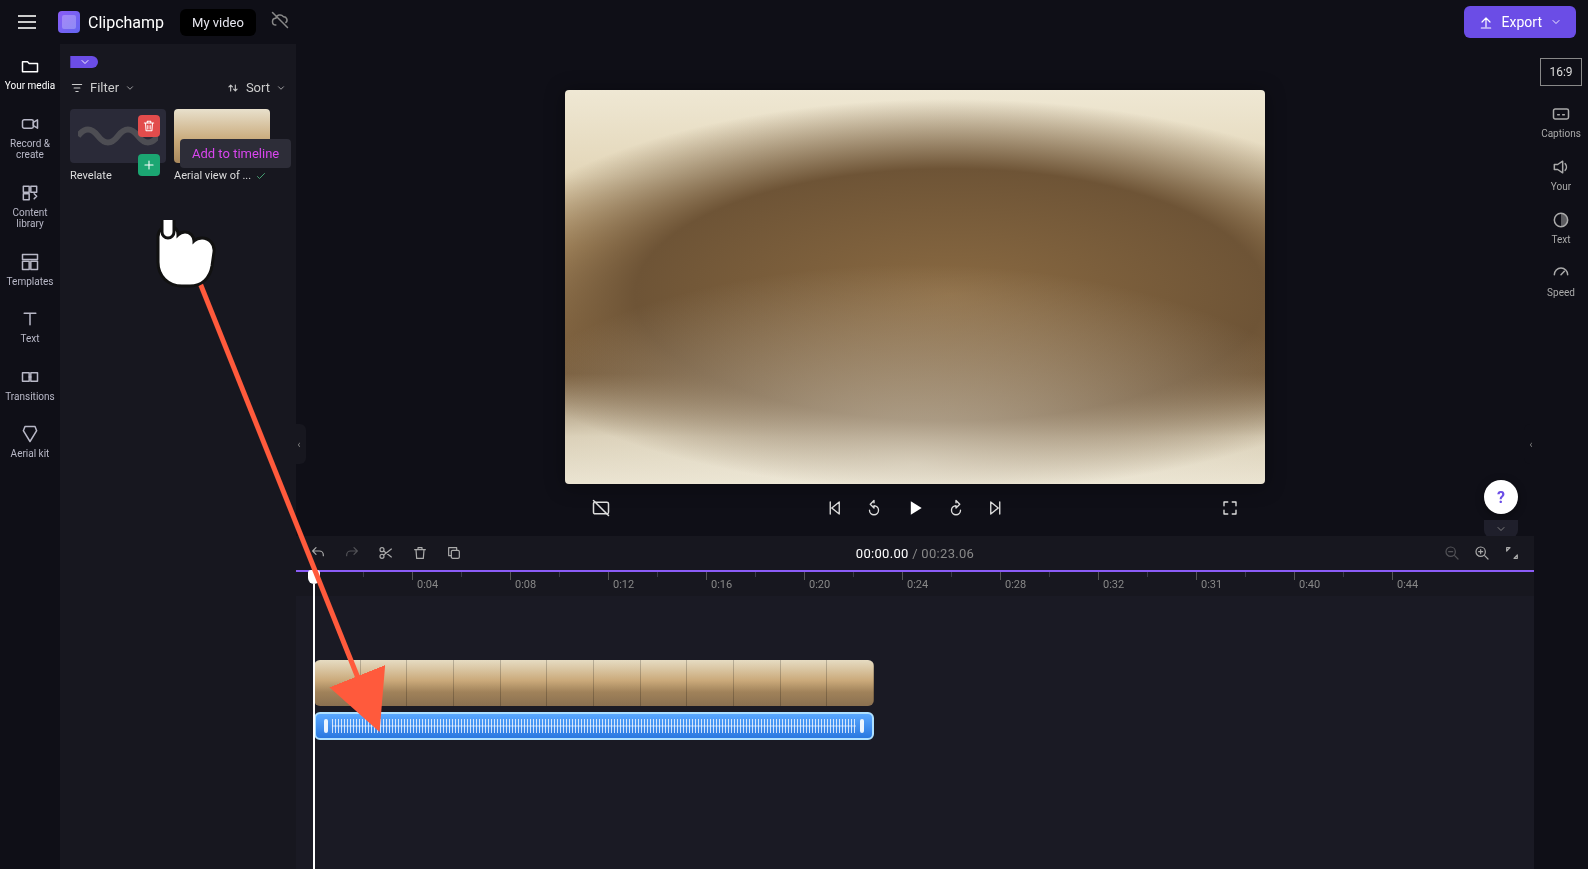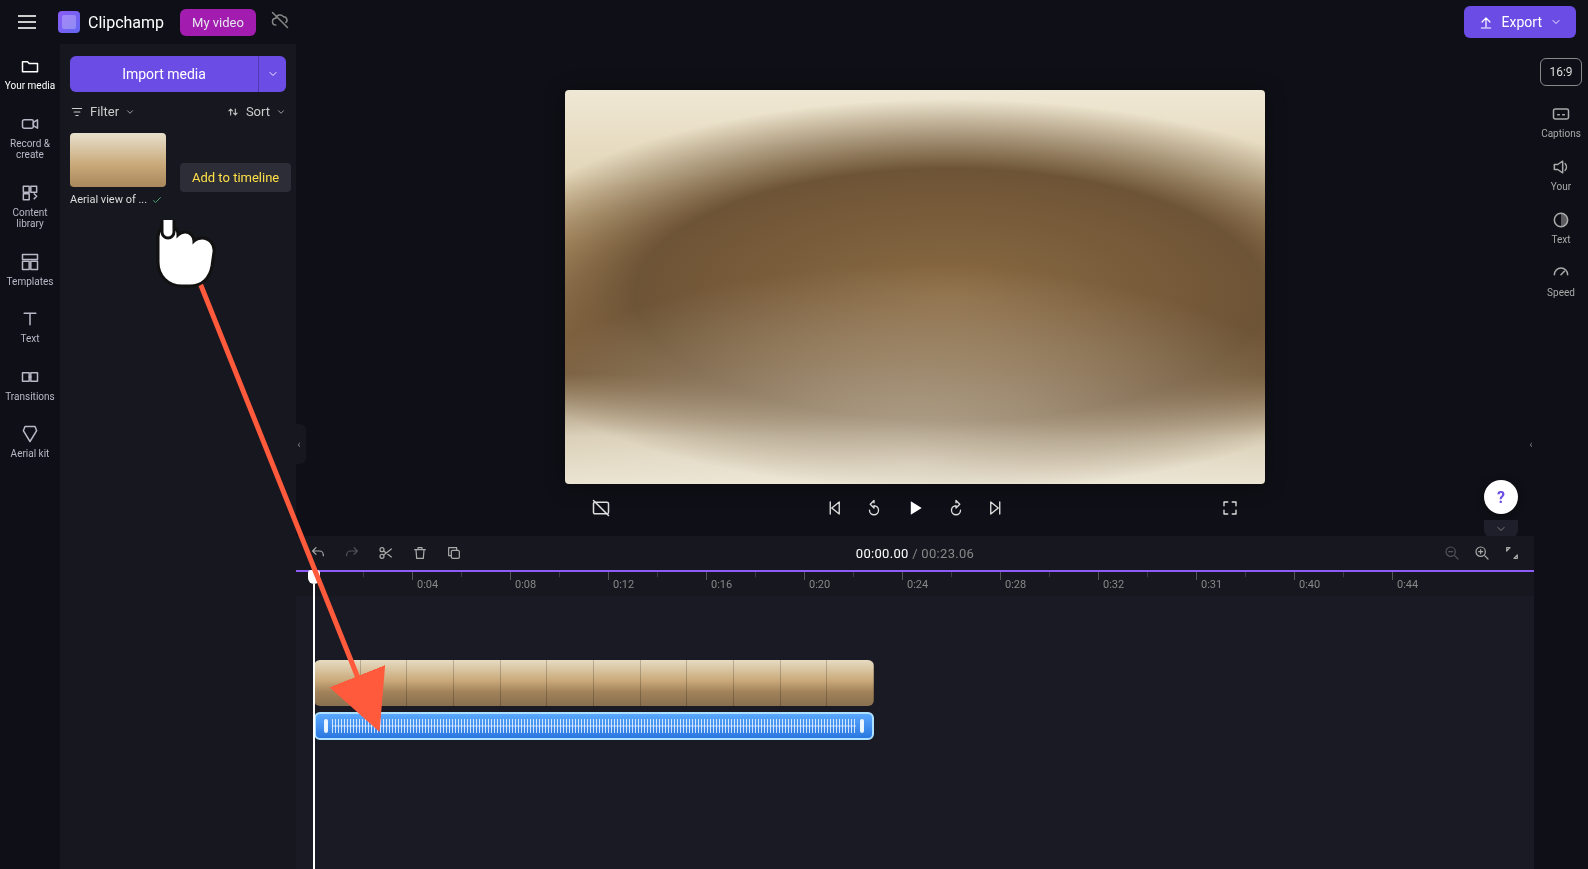--- a/index.html
+++ b/index.html
@@ -5,21 +5,21 @@
 * { margin:0; padding:0; box-sizing:border-box; font-family:-apple-system,BlinkMacSystemFont,"Segoe UI",Roboto,sans-serif; }
 body { background:#0f0f17; color:#fff; width:1588px; height:869px; overflow:hidden; position:relative; }
 
 
 .topbar { height:44px; display:flex; align-items:center; padding:0 12px; background:#0f0f17; position:relative; }
 .hamburger { width:30px; height:30px; display:flex; flex-direction:column; justify-content:center; gap:4px; cursor:pointer; margin-right:16px; }
 .hamburger span { width:18px; height:2px; background:#ccc; margin:0 auto; }
 .logo { display:flex; align-items:center; gap:8px; margin-right:16px; }
 .logo-mark { width:22px; height:22px; border-radius:4px; background:linear-gradient(135deg,#8b5cf6,#6366f1); position:relative; }
 .logo-mark::after { content:""; position:absolute; inset:4px; background:rgba(255,255,255,.25); border-radius:2px; }
-.tab-pill { background:#a21caf; color:#e6e6ee; padding:6px 12px; border-radius:6px; font-size:13px; }
+.tab-pill { background:#000000; color:#e6e6ee; padding:6px 12px; border-radius:6px; font-size:13px; }
 .cloud-off { margin-left:14px; color:#888; }
 .export-btn { margin-left:auto; background:#6b4de6; padding:8px 14px; border-radius:6px; display:flex; align-items:center; gap:8px; font-size:14px; cursor:pointer; }
 
 
 .rail { position:absolute; left:0; top:44px; bottom:0; width:60px; background:#0f0f17; display:flex; flex-direction:column; align-items:center; padding-top:8px; gap:14px; }
 .rail-item { display:flex; flex-direction:column; align-items:center; gap:4px; color:#b8b8c7; font-size:10px; text-align:center; line-height:1.15; cursor:pointer; padding:4px 2px; width:100%; }
 .rail-item svg { width:20px; height:20px; }
 .rail-item.active { color:#fff; }
 
 
@@ -31,27 +31,27 @@
 .filter-btn,.sort-btn { display:flex; align-items:center; gap:6px; cursor:pointer; }
 
 .media-grid { display:flex; gap:8px; margin-top:14px; }
 .media-thumb { width:96px; position:relative; }
 .thumb-box { width:96px; height:54px; border-radius:4px; position:relative; overflow:hidden; }
 .thumb-audio { background:#2a2a38; display:flex; align-items:center; justify-content:center; }
 .thumb-video { background:linear-gradient(180deg,#e8e0cc 0%,#c8a878 60%,#a8885c 100%); }
 .thumb-label { font-size:11px; color:#ddd; margin-top:6px; white-space:nowrap; overflow:hidden; text-overflow:ellipsis; display:flex; align-items:center; gap:4px; }
 .del-badge { position:absolute; top:6px; right:6px; width:22px; height:22px; background:#e24c4c; border-radius:4px; display:flex; align-items:center; justify-content:center; }
 .add-badge { position:absolute; bottom:6px; right:6px; width:22px; height:22px; background:#1ba672; border-radius:4px; display:flex; align-items:center; justify-content:center; color:#fff; font-weight:bold; }
-.tooltip-attl { position:absolute; left:110px; top:30px; background:#2d2d38; color:#fde047; padding:7px 12px; border-radius:4px; font-size:13px; white-space:nowrap; z-index:30; }
+.tooltip-attl { position:absolute; left:110px; top:30px; background:#2d2d38; color:#d946ef; padding:7px 12px; border-radius:4px; font-size:13px; white-space:nowrap; z-index:30; }
 
 .pane-collapse { position:absolute; right:-10px; top:380px; width:14px; height:40px; background:#17171f; border-radius:0 6px 6px 0; display:flex; align-items:center; justify-content:center; color:#888; cursor:pointer; font-size:10px; }
 
 
 .rrail { position:absolute; right:0; top:44px; bottom:0; width:54px; background:#0f0f17; display:flex; flex-direction:column; align-items:center; padding-top:14px; }
-.aspect-pill { border:1px solid #888; border-radius:6px; padding:6px 8px; font-size:12px; color:#ddd; cursor:pointer; margin-bottom:18px; }
+.aspect-pill { border:1px solid #888; border-radius:0; padding:6px 8px; font-size:12px; color:#ddd; cursor:pointer; margin-bottom:18px; }
 .rrail-item { display:flex; flex-direction:column; align-items:center; gap:4px; color:#aaa; font-size:10px; cursor:pointer; margin-bottom:18px; }
 .rrail-item svg { width:20px; height:20px; }
 .rrail-collapse { position:absolute; left:-10px; top:380px; width:14px; height:40px; background:#0f0f17; border-radius:6px 0 0 6px; display:flex; align-items:center; justify-content:center; color:#888; cursor:pointer; font-size:10px; }
 
 
 .stage { position:absolute; left:296px; right:54px; top:44px; height:492px; display:flex; flex-direction:column; align-items:center; }
 .preview { margin-top:46px; width:700px; height:394px; border-radius:4px; background:
   radial-gradient(ellipse 900px 400px at 50% 95%, rgba(240,235,220,.6), transparent 50%),
   radial-gradient(ellipse 700px 280px at 55% 52%, #8a6a42 0%, #6e5436 45%, transparent 70%),
   linear-gradient(180deg,#efe8d4 0%,#e3d6b8 22%,#c7a878 40%,#9a7a50 58%,#7a5e3c 72%,#d8cdb4 88%,#eae3d0 100%);
@@ -176,21 +176,20 @@
   <div class="rail-item">
     <svg class="icon" viewBox="0 0 24 24">
         <path d="M6 3h12l2 5-8 13L4 8z"></path>
       </svg>
     <span>Aerial kit</span>
   </div>
 </div>
 
 <div class="media-pane">
   <div class="import-btn">
-    <div class="import-main">Import media</div>
     <div class="import-drop">
       <svg class="icon" width="12" height="12" viewBox="0 0 24 24">
           <path d="M6 9l6 6 6-6"></path>
         </svg>
     </div>
   </div>
   <div class="filter-row">
     <div class="filter-btn">
       <svg class="icon" width="14" height="14" viewBox="0 0 24 24">
           <path d="M4 6h16M7 12h10M10 18h4"></path>
@@ -205,20 +204,38 @@
           <path d="M8 17V7m0 0l-3 3m3-3l3 3M16 7v10m0 0l3-3m-3 3l-3-3"></path>
         </svg>
       <span>Sort</span>
       <svg class="icon" width="10" height="10" viewBox="0 0 24 24">
           <path d="M6 9l6 6 6-6"></path>
         </svg>
     </div>
   </div>
 
   <div class="media-grid" style="position:relative;">
+    <div class="media-thumb" style="position:relative;">
+      <div class="thumb-box thumb-audio">
+        <svg width="80" height="30" viewBox="0 0 80 30">
+            <path d="M0 15 Q10 2 20 15 T40 15 T60 15 T80 15" stroke="#666" stroke-width="6" fill="none" opacity=".6"></path>
+          </svg>
+      </div>
+      <div class="del-badge">
+        <svg class="icon" width="14" height="14" viewBox="0 0 24 24" style="stroke:#fff">
+            <path d="M4 7h16M9 7V4h6v3M6 7l1 13h10l1-13M10 11v6M14 11v6"></path>
+          </svg>
+      </div>
+      <div class="add-badge">
+        <svg class="icon" width="14" height="14" viewBox="0 0 24 24" style="stroke:#fff">
+            <path d="M12 5v14M5 12h14"></path>
+          </svg>
+      </div>
+      <div class="thumb-label">Revelate</div>
+    </div>
     <div class="tooltip-attl">Add to timeline</div>
     <div class="media-thumb">
       <div class="thumb-box thumb-video"></div>
       <div class="thumb-label">
         <span>Aerial view of ...</span>
         <svg class="icon" width="12" height="12" viewBox="0 0 24 24" style="stroke:#4caf7d">
             <path d="M5 13l4 4L19 7"></path>
           </svg>
       </div>
     </div>

